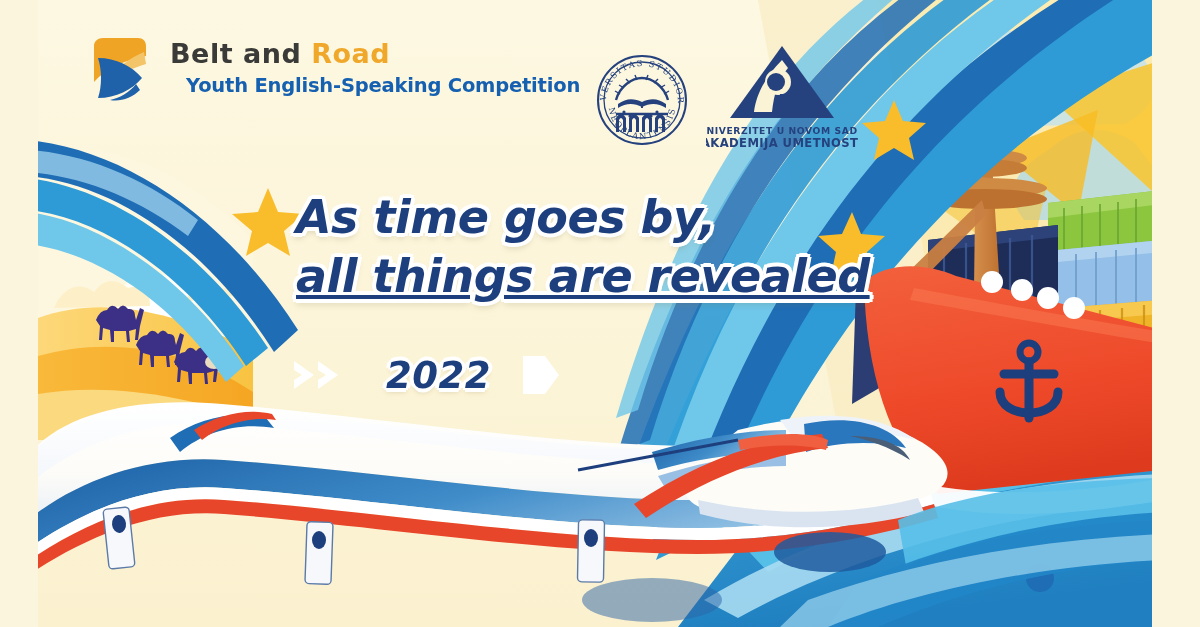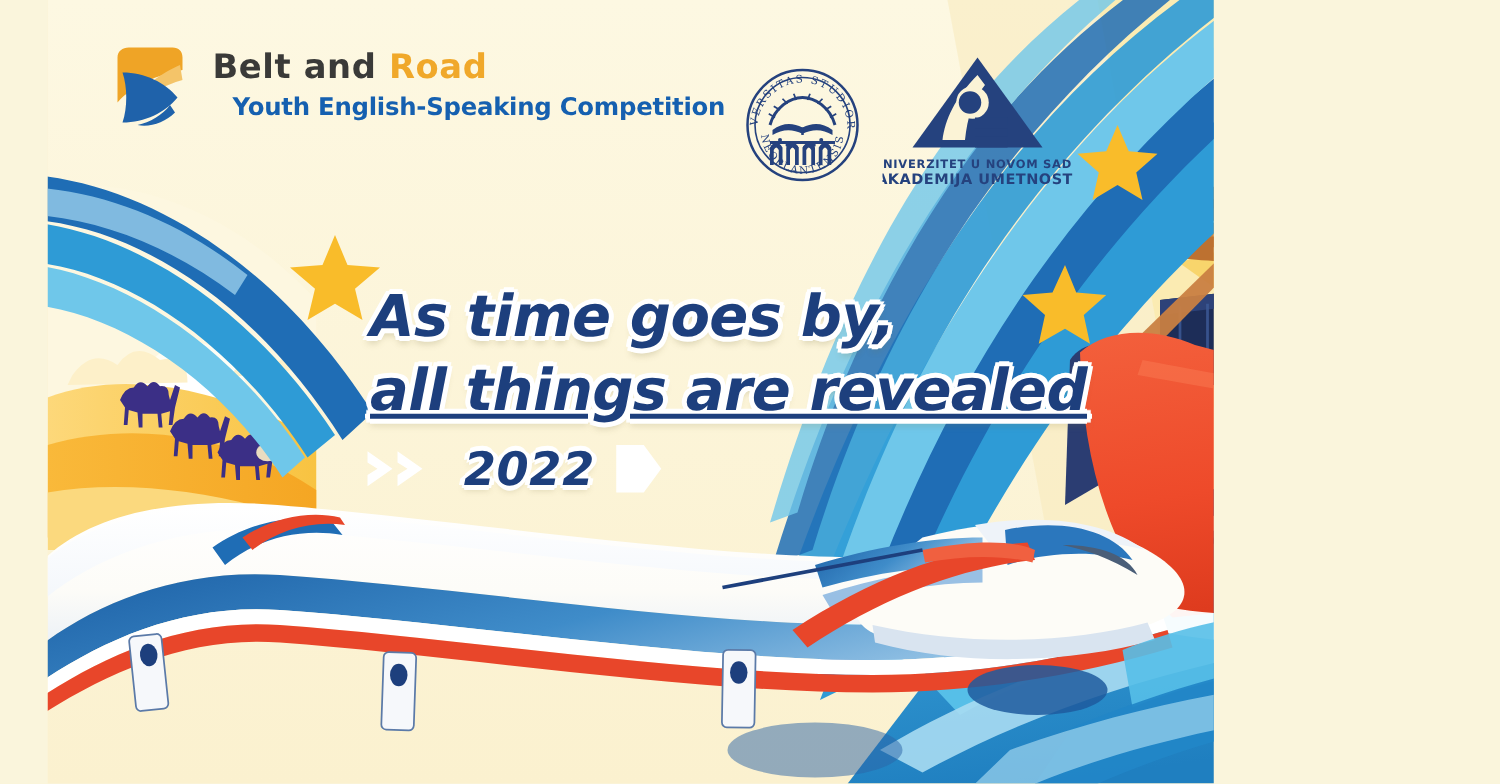--- a/index.html
+++ b/index.html
@@ -1,20 +1,20 @@
 <!DOCTYPE html>
 <html><head>
 <meta charset="utf-8">
 <style>
   html,body{margin:0;padding:0;background:#faf5dc;}
   body{font-family:"Liberation Sans",sans-serif;}
 
   #poster{
     position:relative;
-    width:971px;height:627px;
+    width:1152px;height:627px;
     background:#faf5dc;
     overflow:hidden;
   }
 
   
   #art{
     position:absolute;left:38px;top:0;width:1124px;height:627px;
     overflow:hidden;background:#fbf3d6;
   }
   #artsvg{position:absolute;left:0;top:0;width:1124px;height:627px;display:block;}
@@ -48,26 +48,25 @@
     font-size:46px;line-height:1.28;
     color:#1d3f7d;
     letter-spacing:-.5px;
     text-shadow:
       3px 0 0 #fff, -3px 0 0 #fff, 0 3px 0 #fff, 0 -3px 0 #fff,
       2px 2px 0 #fff, -2px 2px 0 #fff, 2px -2px 0 #fff, -2px -2px 0 #fff,
       4px 0 0 #fff, -4px 0 0 #fff, 0 4px 0 #fff, 0 -4px 0 #fff,
       3px 3px 0 #fff, -3px 3px 0 #fff, 3px -3px 0 #fff, -3px -3px 0 #fff,
       0 5px 6px rgba(120,110,60,.28);
     white-space:nowrap;
-    margin-top:36px;
   }
   #headline .l2{display:block;text-decoration:underline;}
 
   
-  #yearrow{position:absolute;left:292px;top:352px;z-index:45;display:flex;align-items:center;gap:5px;}
+  #yearrow{position:absolute;left:292px;top:352px;z-index:45;display:flex;align-items:center;gap:20px;}
   #yeartext{
     font-family:"DejaVu Sans",sans-serif;
     font-style:italic;font-weight:bold;font-size:37px;color:#1d3f7d;
     letter-spacing:.5px;
     text-shadow:
       3px 0 0 #fff, -3px 0 0 #fff, 0 3px 0 #fff, 0 -3px 0 #fff,
       2px 2px 0 #fff, -2px 2px 0 #fff, 2px -2px 0 #fff, -2px -2px 0 #fff,
       4px 0 0 #fff, -4px 0 0 #fff, 0 4px 0 #fff, 0 -4px 0 #fff,
       0 4px 5px rgba(120,110,60,.25);
     padding:0 10px;

